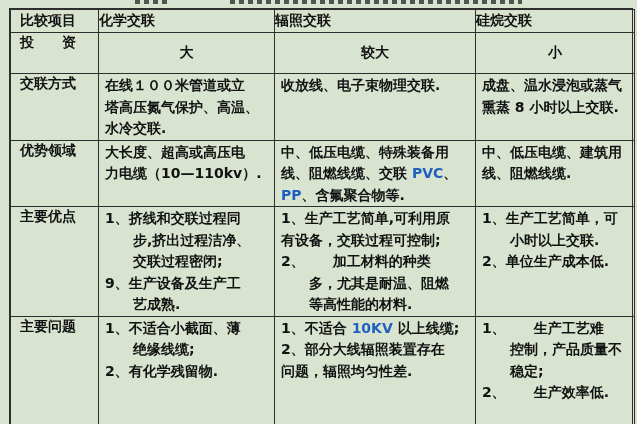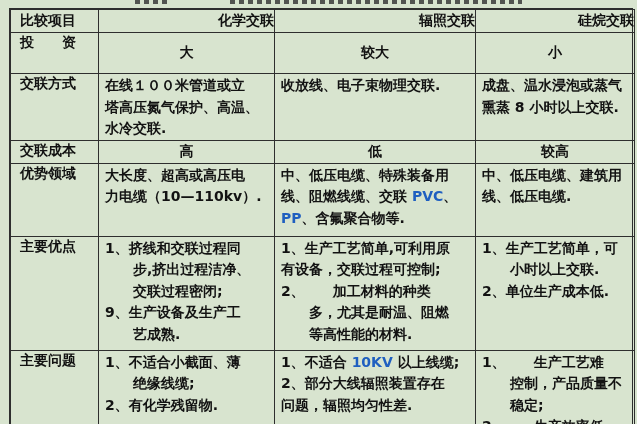--- a/index.html
+++ b/index.html
@@ -42,21 +42,21 @@
   }
   thead tr{height:23px;}
   tbody tr:nth-child(1){height:41px;}
   tbody tr:nth-child(2){height:65px;}
   tbody tr:nth-child(3){height:23px;}
   tbody tr:nth-child(4){height:73px;}
   tbody tr:nth-child(5){height:114px;}
   tbody tr:nth-child(6){height:87px;}
 
   th.lblh{text-align:left;padding:0 4px 0 9px;vertical-align:middle;white-space:pre;}
-  th.colh{text-align:right;vertical-align:middle;}
+  th.colh{text-align:left;vertical-align:middle;}
   td.lbl{text-align:left;padding:1px 4px 0 9px;vertical-align:top;white-space:pre;}
   td.ctr{text-align:center;vertical-align:middle;}
   td.txt{vertical-align:top;padding:1px 3px 0 6px;}
   td.txt .ln{white-space:pre;line-height:21.5px;}
   .blu{color:var(--blue);}
 </style>
 </head>
 <body>
 
 <div class="frag frag-a"></div>
@@ -94,39 +94,33 @@
           </td>
           <td class="txt">
             <div class="ln"><span>收放线、电子束物理交联.</span></div>
           </td>
           <td class="txt">
             <div class="ln"><span>成盘、温水浸泡或蒸气</span></div>
             <div class="ln"><span>熏蒸 8 小时以上交联.</span></div>
           </td>
         </tr>
         <tr>
-          <td class="lbl">交联成本</td>
-          <td class="ctr">高</td>
-          <td class="ctr">低</td>
-          <td class="ctr">较高</td>
-        </tr>
-        <tr>
           <td class="lbl">优势领域</td>
           <td class="txt">
             <div class="ln"><span>大长度、超高或高压电</span></div>
             <div class="ln"><span>力电缆（10—110kv）.</span></div>
           </td>
           <td class="txt">
             <div class="ln"><span>中、低压电缆、特殊装备用</span></div>
             <div class="ln"><span>线、阻燃线缆、交联 </span><span class="blu">PVC</span><span>、</span></div>
             <div class="ln"><span class="blu">PP</span><span>、含氟聚合物等.</span></div>
           </td>
           <td class="txt">
             <div class="ln"><span>中、低压电缆、建筑用</span></div>
-            <div class="ln"><span>线、低压电缆.</span></div>
+            <div class="ln"><span>线、阻燃线缆.</span></div>
           </td>
         </tr>
         <tr>
           <td class="lbl">主要优点</td>
           <td class="txt">
             <div class="ln"><span>1、挤线和交联过程同</span></div>
             <div class="ln"><span>　　步,挤出过程洁净、</span></div>
             <div class="ln"><span>　　交联过程密闭;</span></div>
             <div class="ln"><span>9、生产设备及生产工</span></div>
             <div class="ln"><span>　　艺成熟.</span></div>

